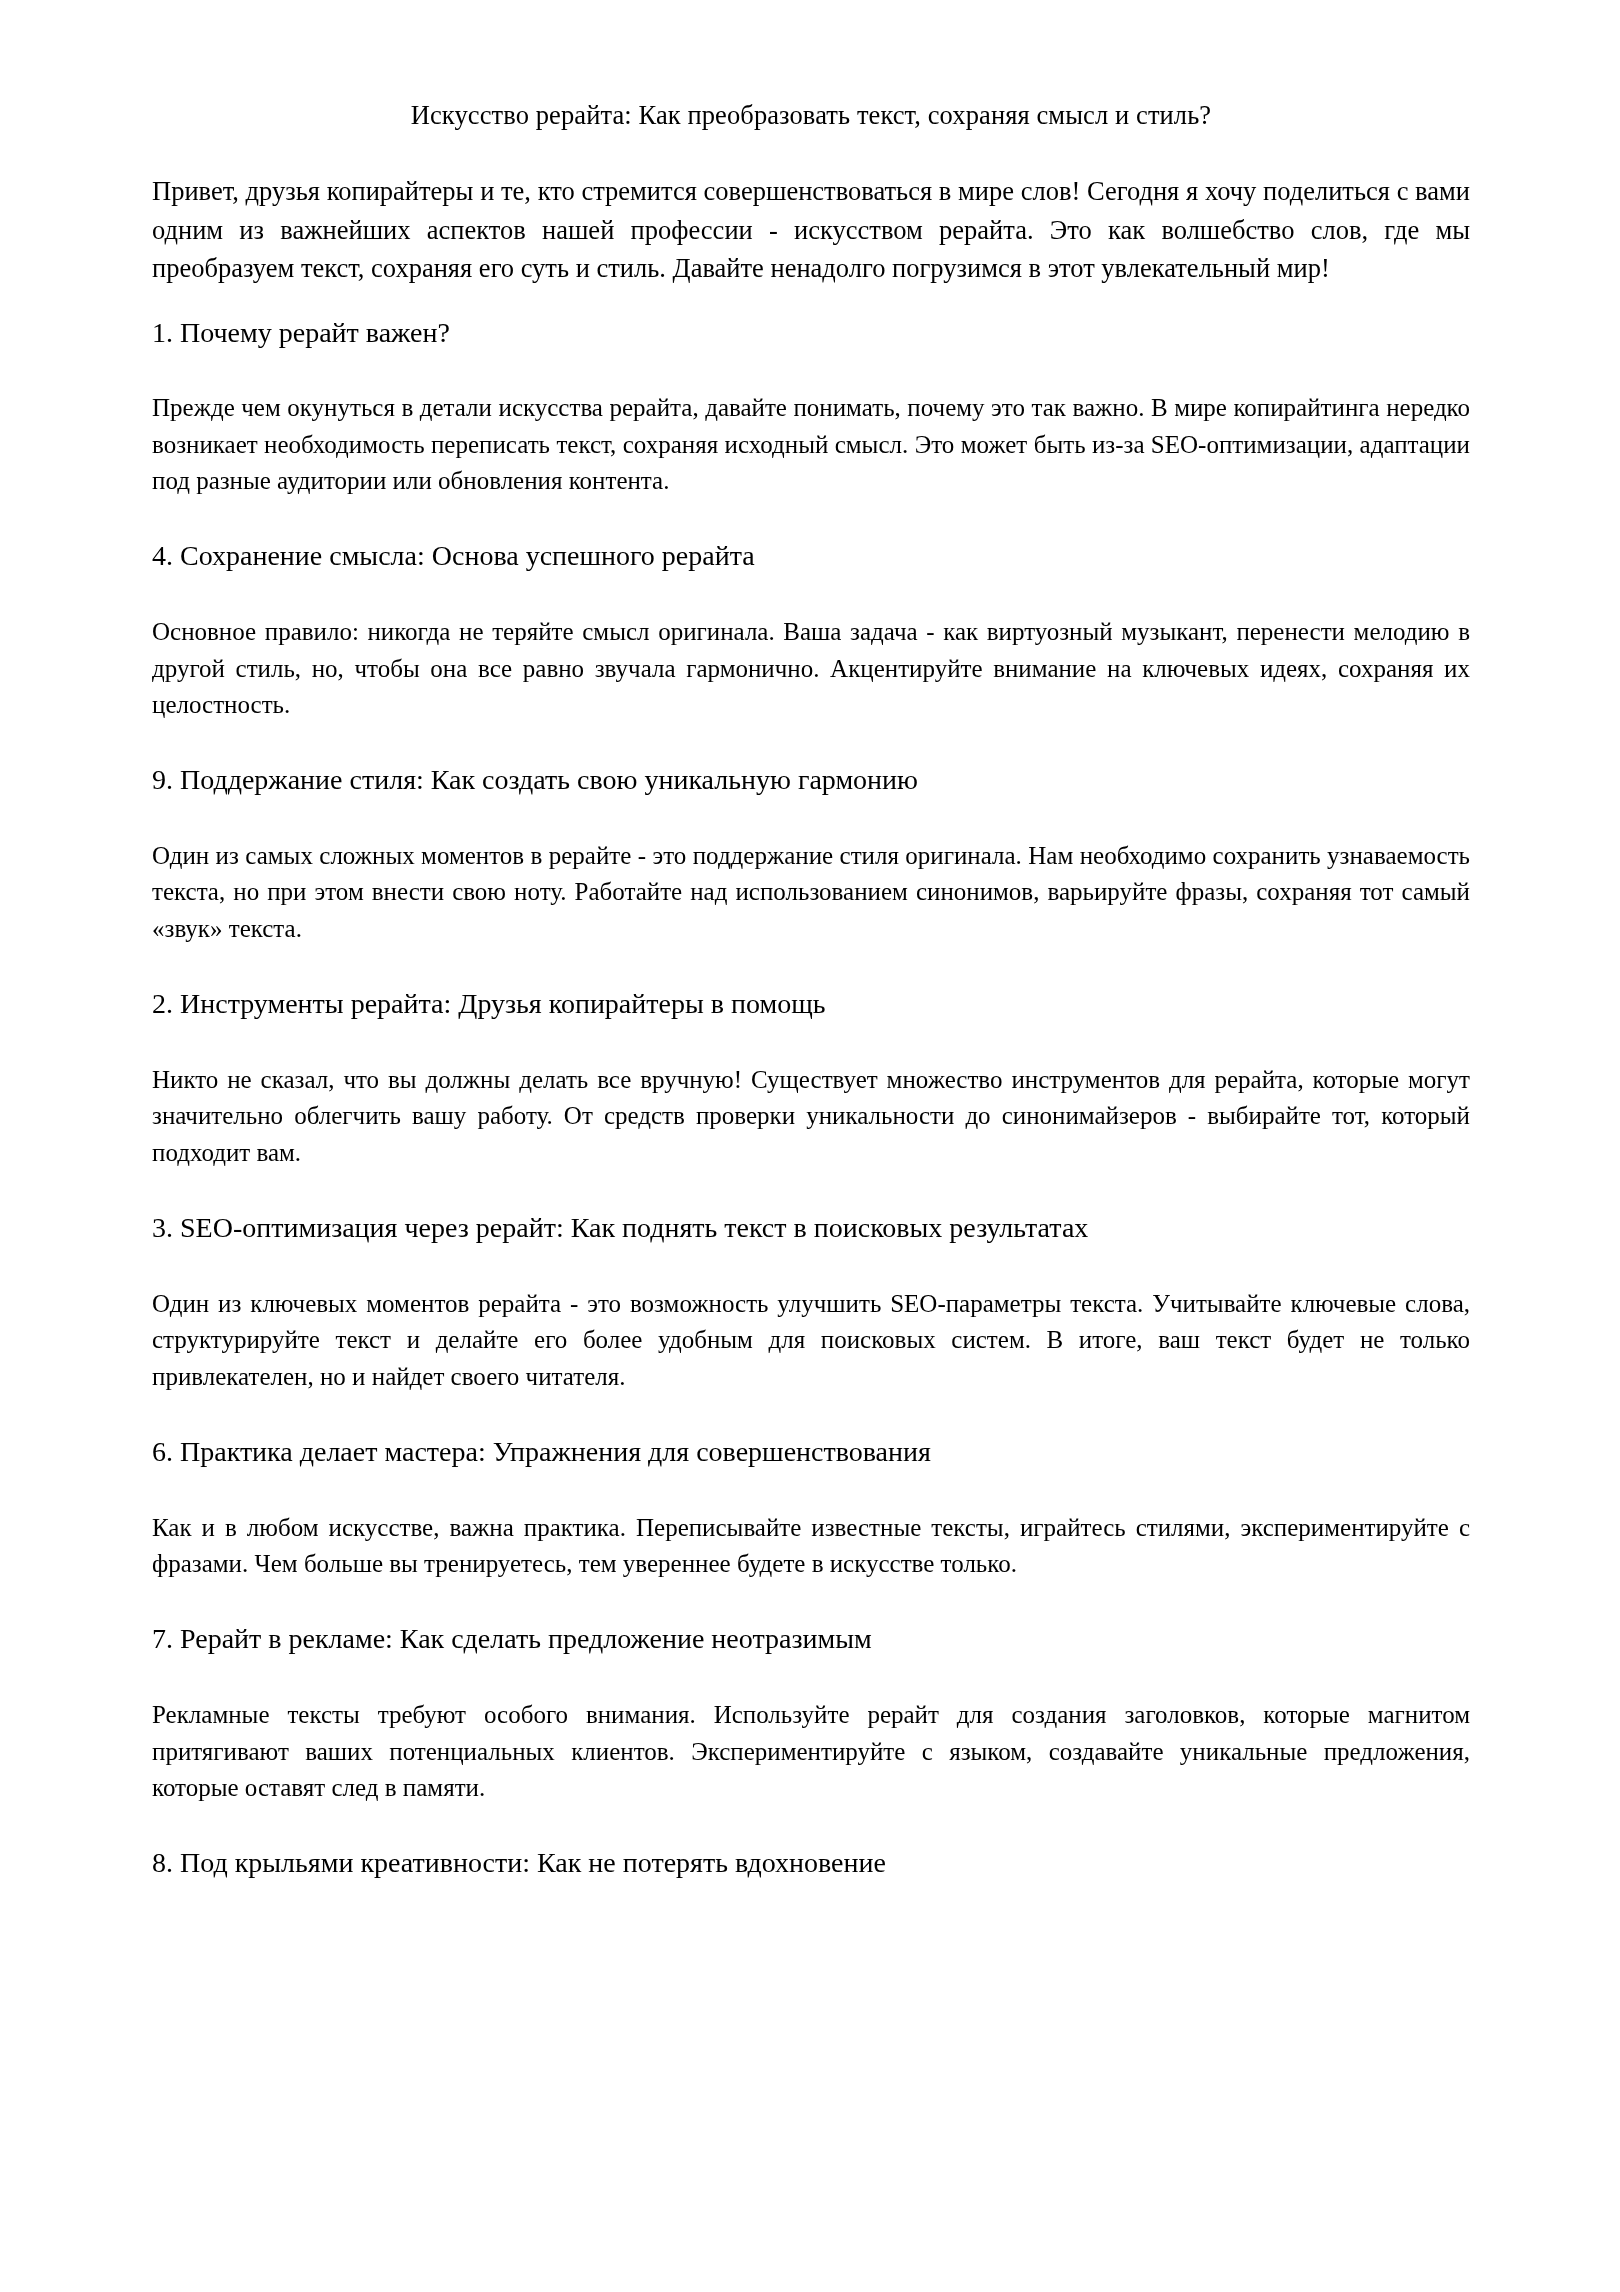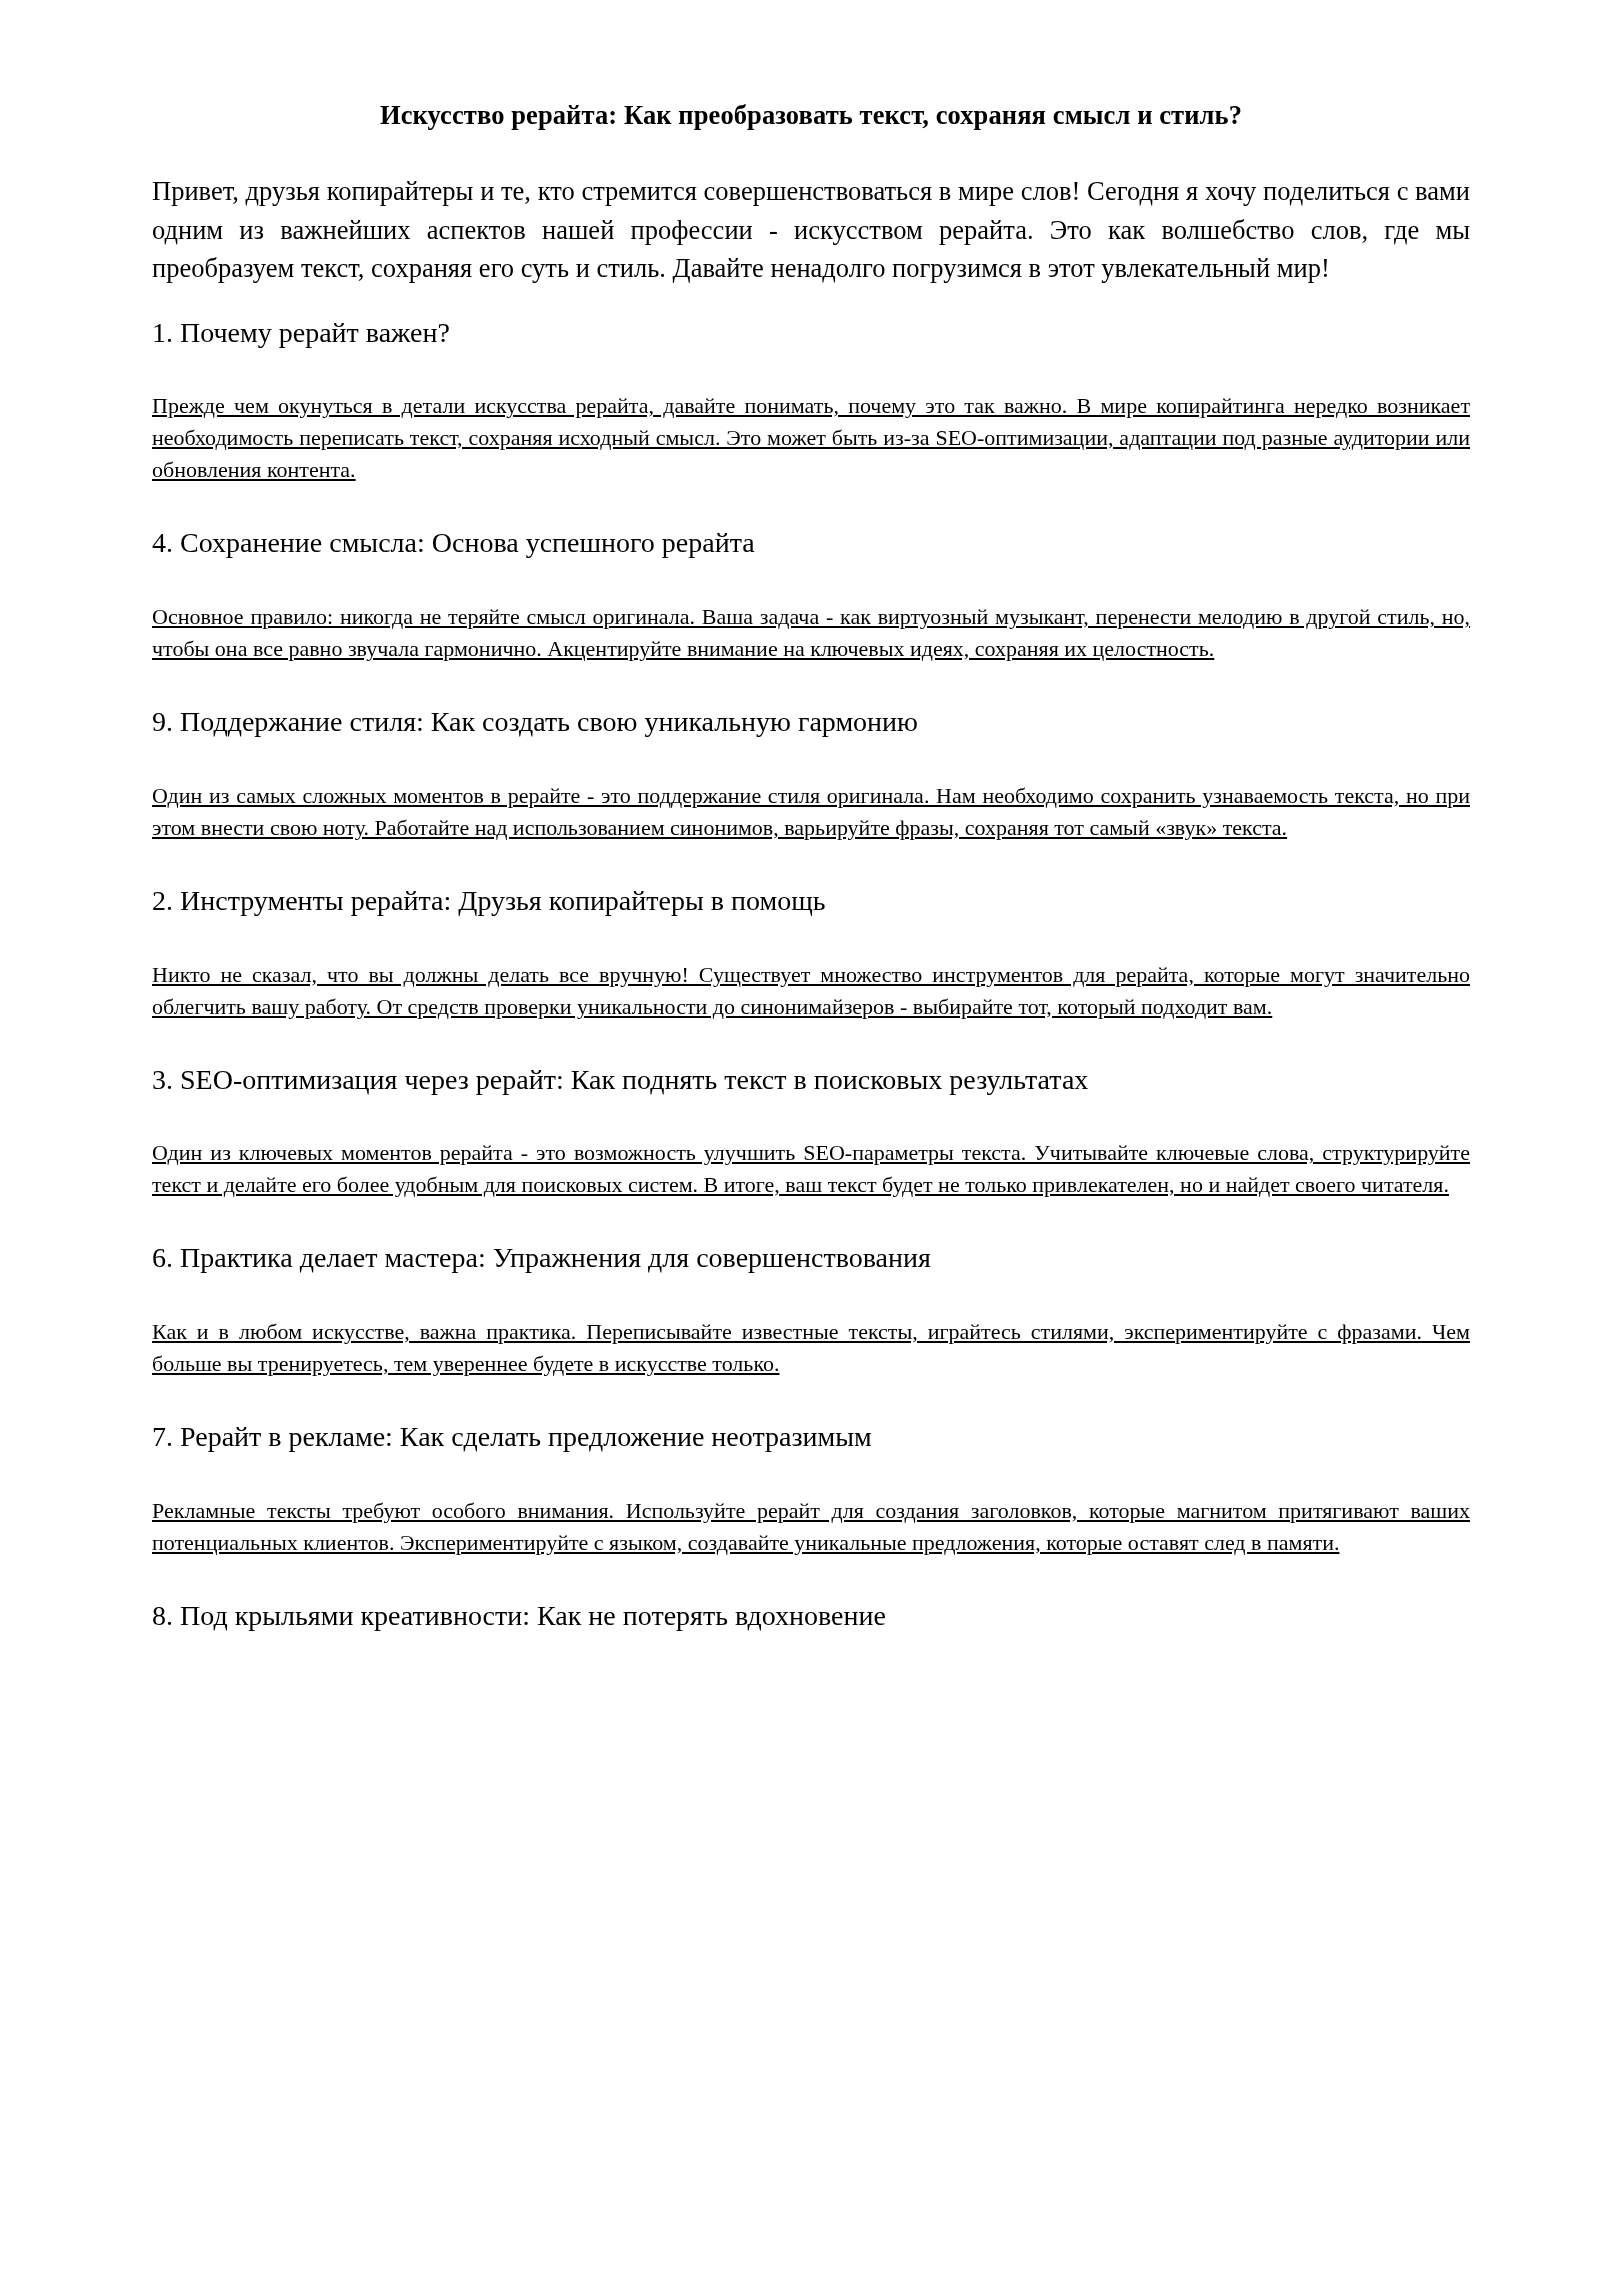--- a/index.html
+++ b/index.html
@@ -21,21 +21,21 @@
     box-sizing: border-box;
   }
   .content {
     position: absolute;
     left: 152px;
     top: 98px;
     width: 1318px;
   }
   .doc-title {
     font-size: 26.5px;
-    font-weight: bold;
+    font-weight: normal;
     text-align: center;
     line-height: 1.32;
     margin: 0 0 39px 0;
     letter-spacing: 0.1px;
   }
   .para {
     font-size: 26.5px;
     line-height: 1.455;
     text-align: justify;
     text-justify: inter-word;
@@ -43,25 +43,24 @@
     hyphens: none;
   }
   .section-heading {
     font-size: 28px;
     line-height: 1.455;
     text-align: left;
     margin: 0 0 37px 0;
     font-weight: normal;
   }
   .body-para {
-    font-size: 22px;
+    font-size: 25px;
     line-height: 1.455;
     text-align: justify;
     margin: 0 0 37px 0;
-    text-decoration: underline;
   }
 </style>
 </head>
 <body>
 
 <div class="page">
   <div class="content">
 
     <h1 class="doc-title">Искусство рерайта: Как преобразовать текст, сохраняя смысл и стиль?</h1>
 

